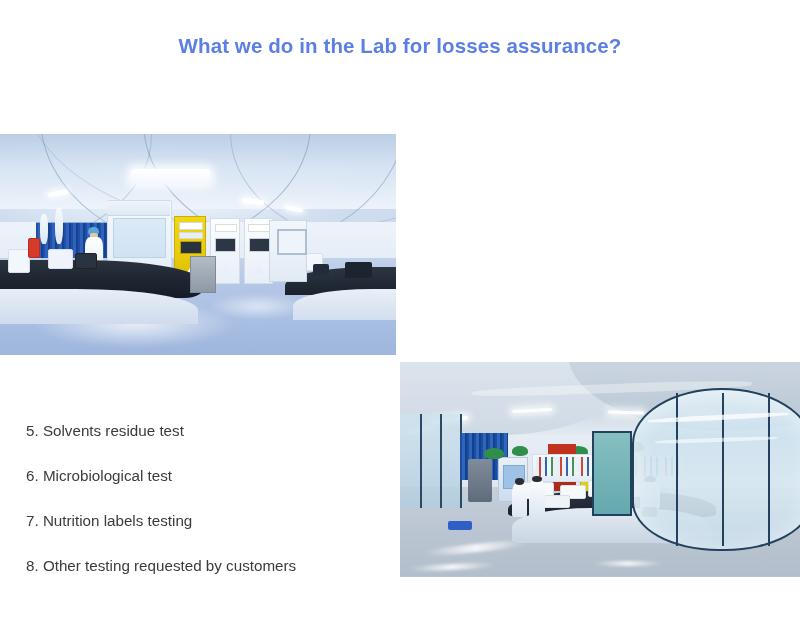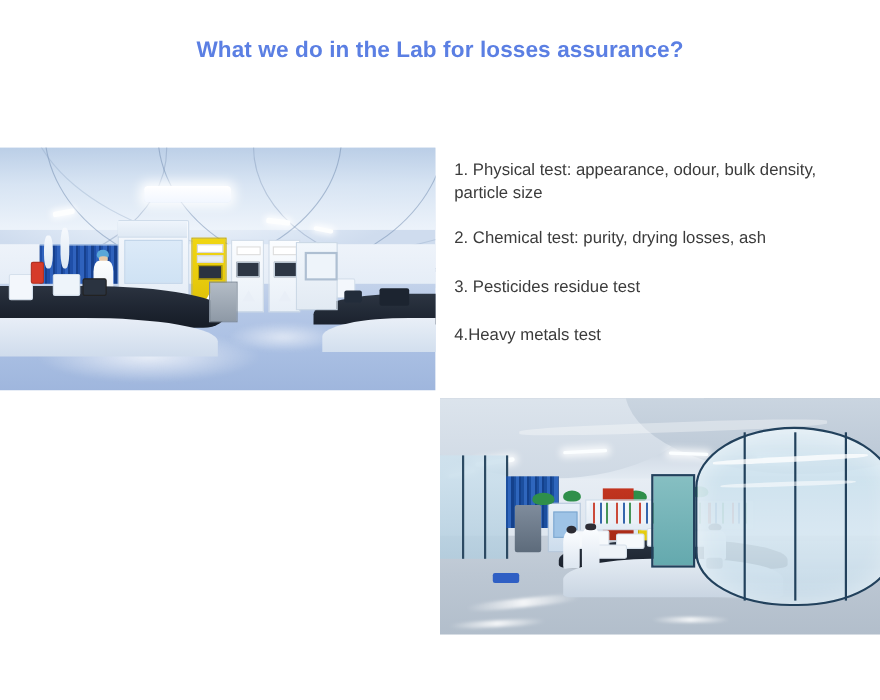--- a/index.html
+++ b/index.html
@@ -415,27 +415,27 @@
       <div class="t-eq e4"></div>
       <div class="t-eq e5"></div>
       <div class="t-fridge"></div>
       <div class="t-doorframe"></div>
       <div class="t-pic"></div>
       <div class="t-mon m1"></div>
       <div class="t-mon m2"></div>
     </div>
   </div>
 
-  <div class="list" id="list-right">
-    <div class="list-item">1. Physical test: appearance, odour, bulk density, particle size</div>
-    <div class="list-item">2. Chemical test: purity, drying losses, ash</div>
-    <div class="list-item">3. Pesticides residue test</div>
-    <div class="list-item">4.Heavy metals test</div>
+
+  <div class="list" id="list-bottom">
+    <div class="list-item">5. Solvents residue test</div>
+    <div class="list-item">6. Microbiological test</div>
+    <div class="list-item">7. Nutrition labels testing</div>
+    <div class="list-item">8. Other testing requested by customers</div>
   </div>
-
 
   <div class="photo" id="photo-bottom">
     <div class="scene">
       <div class="b-ceil"></div>
       <div class="b-ceilcurve"></div>
       <div class="b-ceilcurve2"></div>
       <div class="b-ceilband"></div>
       <div class="b-tube t1"></div>
       <div class="b-tube t2"></div>
       <div class="b-tube t3"></div>

